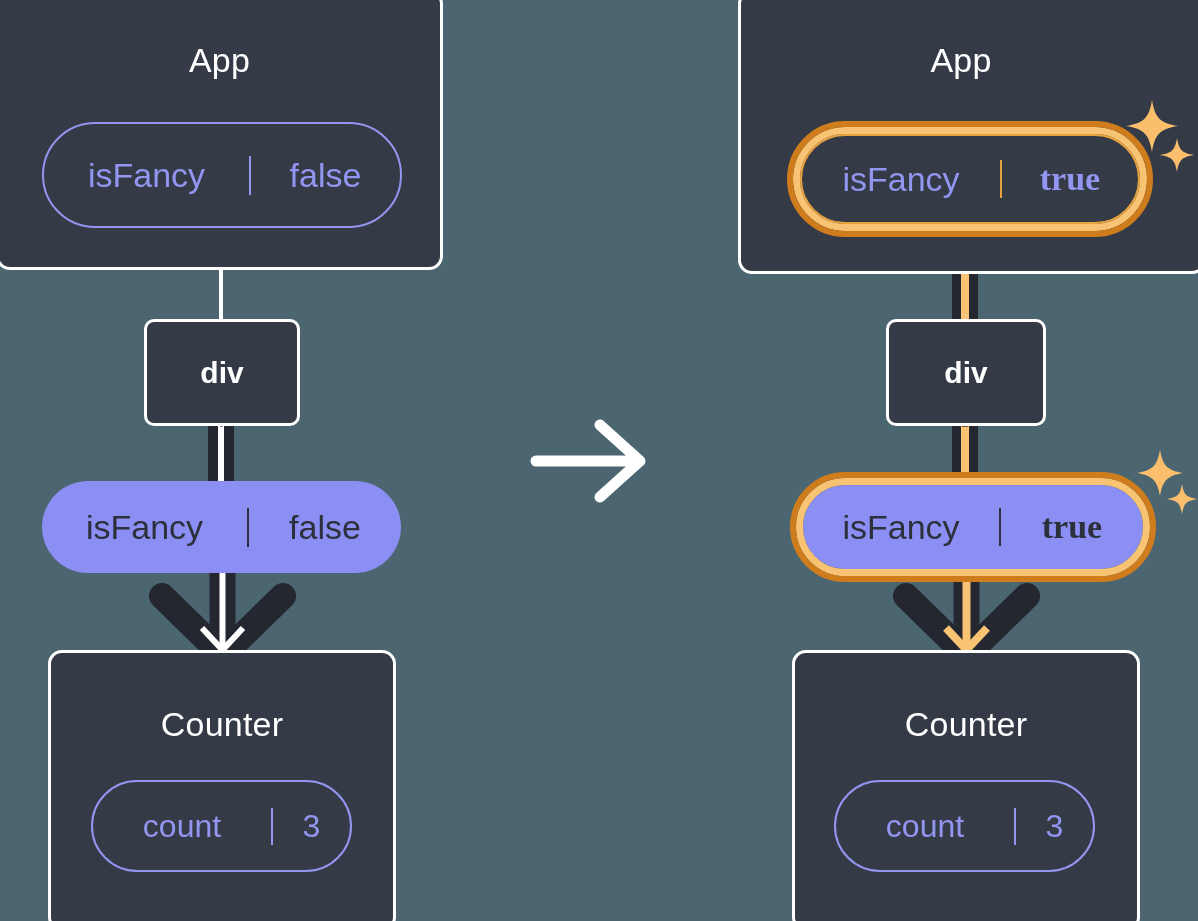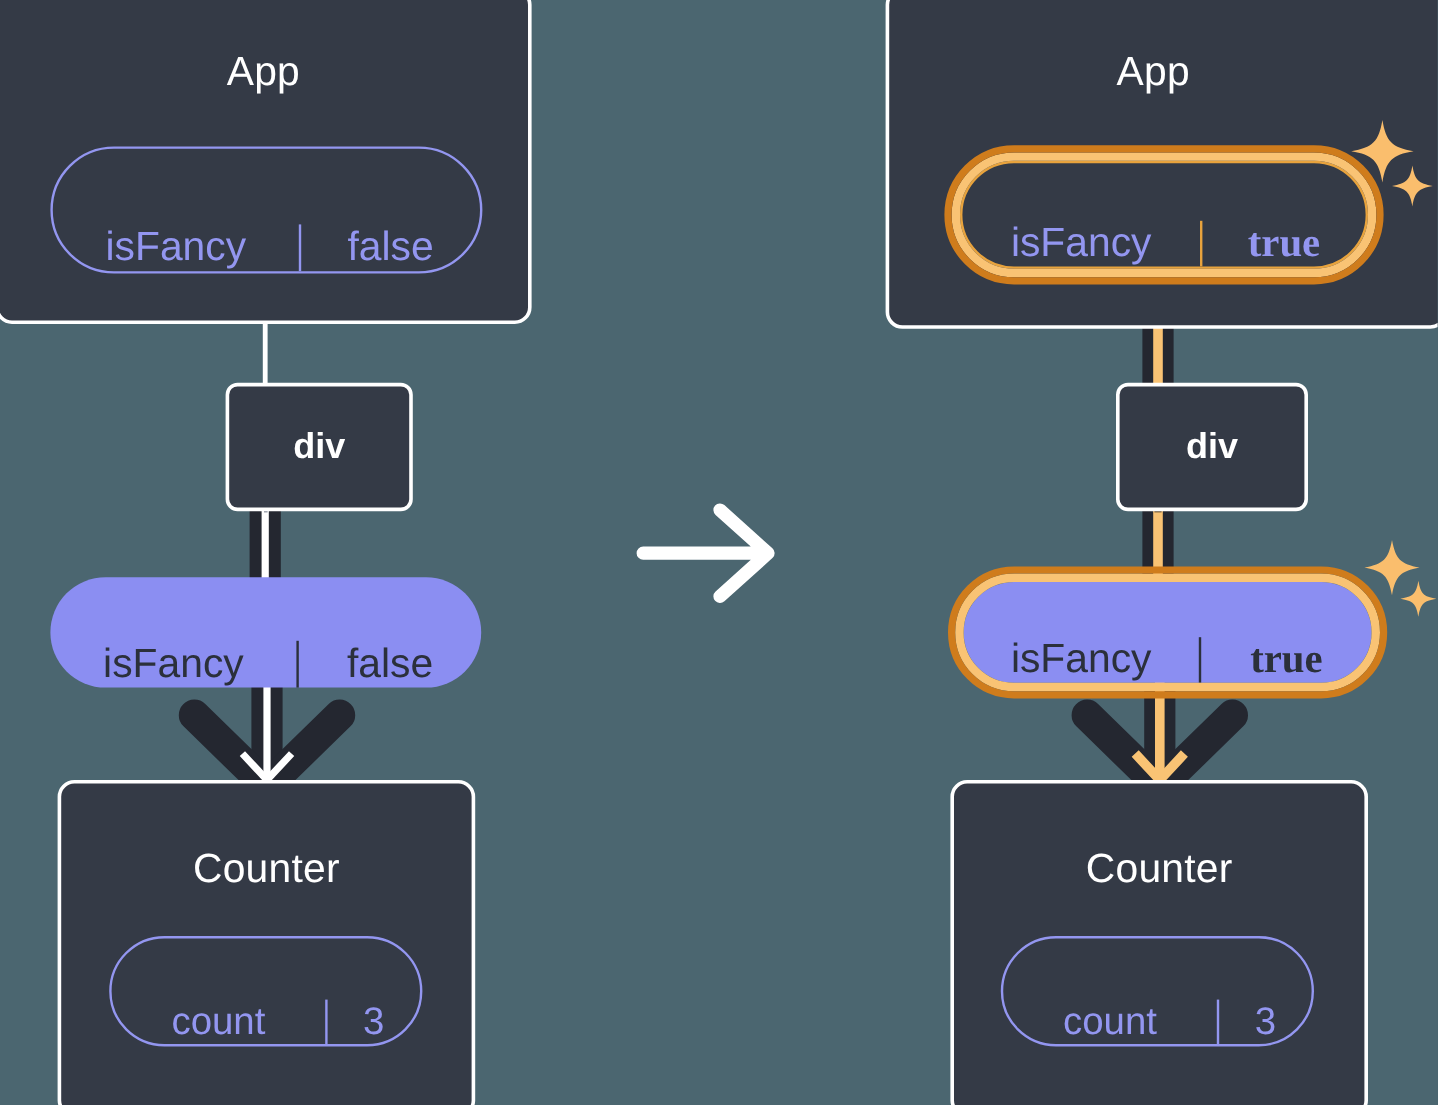--- a/index.html
+++ b/index.html
@@ -32,28 +32,27 @@
   
   .node-box{
     position:absolute;
     background:#343a46;
     border:3px solid #ffffff;
     border-radius:10px;
     box-sizing:border-box;
     display:flex;align-items:center;justify-content:center;
     color:#ffffff;font-size:30px;font-weight:bold;
     z-index:6;
-    margin-left:44px;
   }
 
   
   .pill{
     position:absolute;
     box-sizing:border-box;
-    display:flex;align-items:flex-end;
+    display:flex;align-items:center;
     border-radius:999px;
     z-index:7;
   }
   .pill .k,.pill .v{
     display:flex;align-items:center;justify-content:center;
     box-sizing:border-box;
     white-space:nowrap;
   }
 
   

